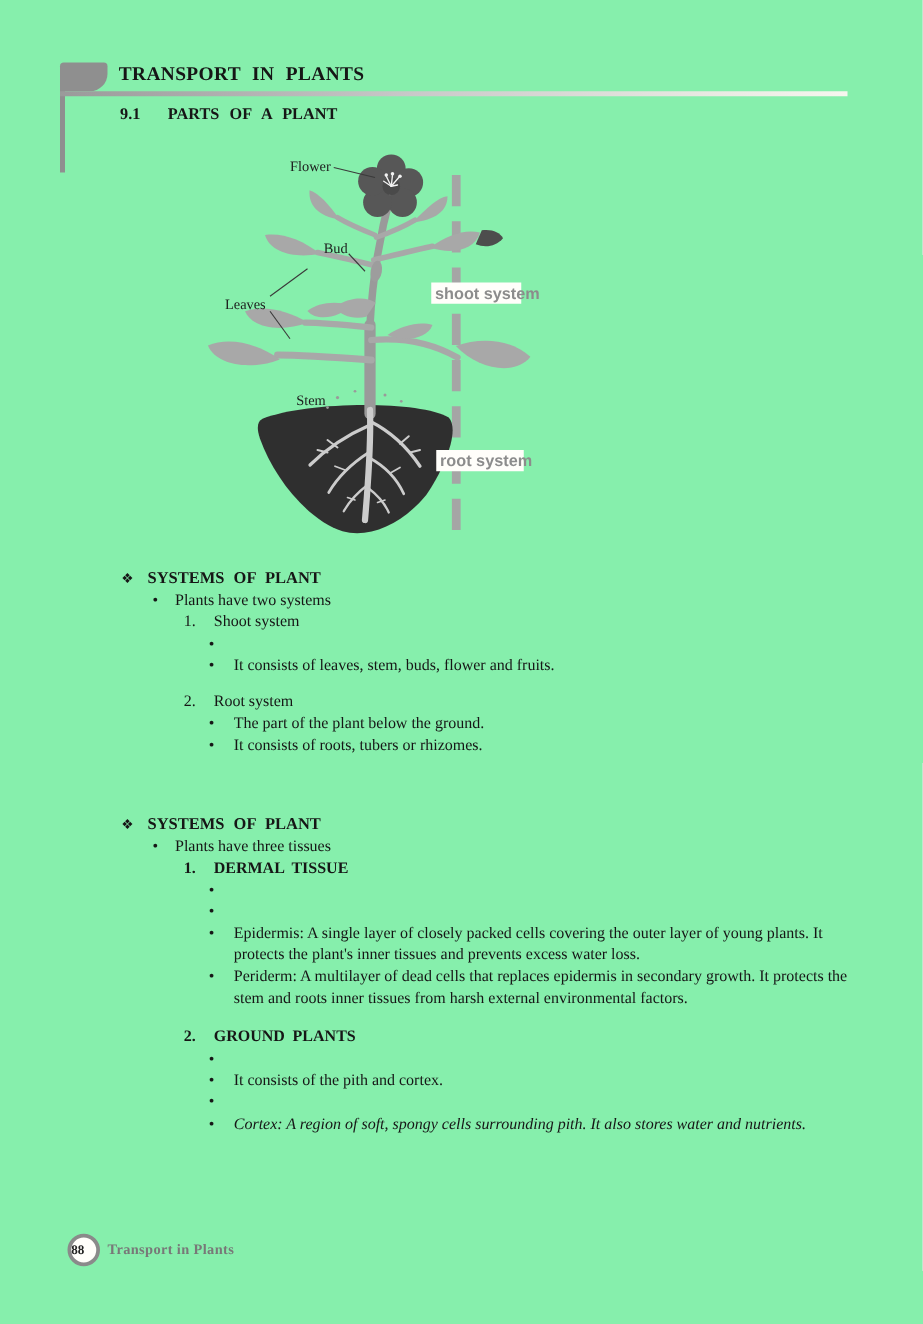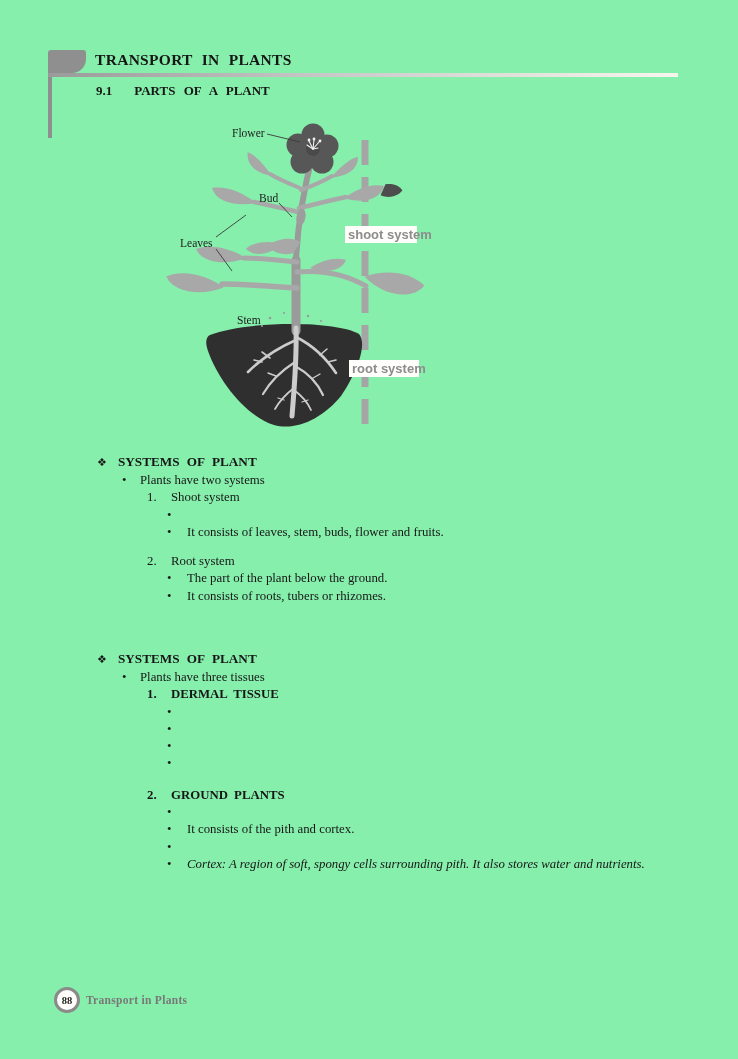--- a/index.html
+++ b/index.html
@@ -50,21 +50,21 @@
   .gap14{margin-top:14px;}
   .b2{padding-left:70px;}
   .b2 .bu{width:20px;}
   .b2 .t{width:504px;}
   .b2 .t.nw{white-space:nowrap;width:auto;}
   .bu,.no{flex:none;}
   
   .footer-badge{
     position:absolute;left:54px;top:987px;width:20px;height:20px;
     border:3px solid #8a8a8a;border-radius:50%;
-    display:flex;align-items:center;justify-content:center;
+    display:flex;align-items:center;justify-content:flex-start;
     font-size:10.5px;font-weight:bold;color:#222;background:#fffefa;
   }
   .footer-label{
     position:absolute;left:86px;top:994px;
     font-size:11.5px;font-weight:bold;color:#787878;letter-spacing:.3px;
   }
   
   .dlab{font-family:"Liberation Serif",serif;font-size:11.5px;fill:#1c1c1c;}
   .dsys{font-family:"Liberation Sans",sans-serif;font-size:13px;font-weight:bold;fill:#8c8c8c;}
 </style>
@@ -234,23 +234,25 @@
       <span>DERMAL TISSUE</span>
     </div>
     <div class="row b2">
       <span class="bu">•</span>
     </div>
     <div class="row b2">
       <span class="bu">•</span>
     </div>
     <div class="row b2">
       <span class="bu">•</span>
-    </div>
-    <div class="row b2">
-      <span class="bu">•</span>
+      <span class="t">Epidermis: A single layer of closely packed cells covering the outer layer of young plants. It protects the plant's inner tissues and prevents excess water loss.</span>
+    </div>
+    <div class="row b2">
+      <span class="bu">•</span>
+      <span class="t">Periderm: A multilayer of dead cells that replaces epidermis in secondary growth. It protects the stem and roots inner tissues from harsh external environmental factors.</span>
     </div>
 
     <div class="row numrow boldname gap14">
       <span class="no">2.</span>
       <span>GROUND PLANTS</span>
     </div>
     <div class="row b2">
       <span class="bu">•</span>
     </div>
     <div class="row b2">

